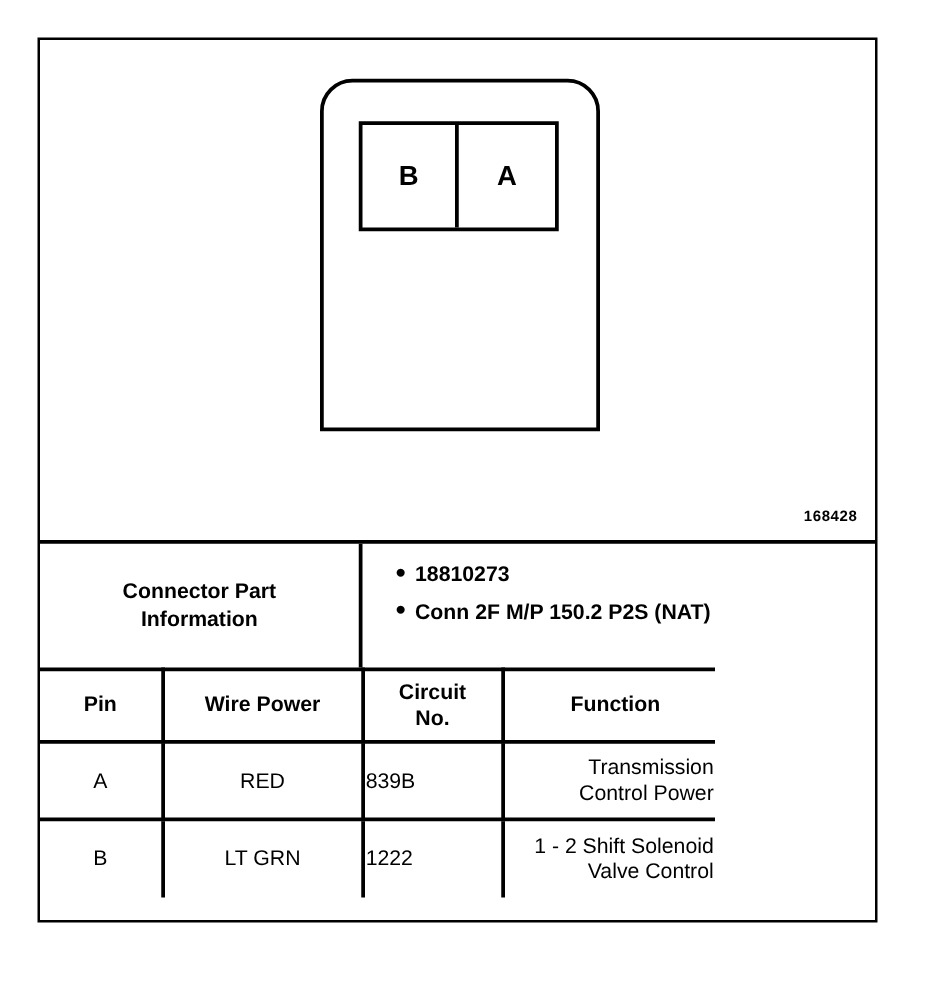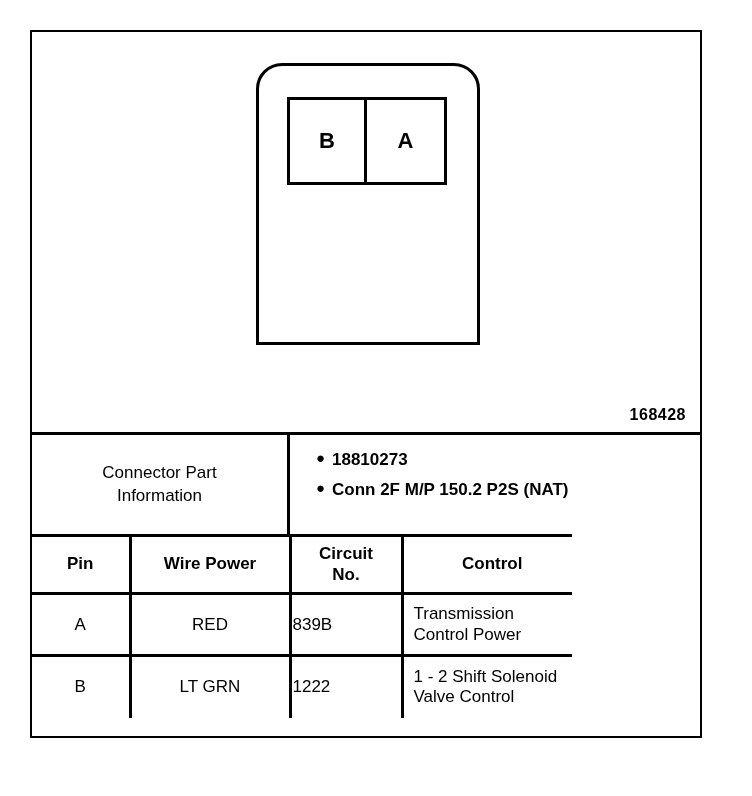--- a/index.html
+++ b/index.html
@@ -69,21 +69,21 @@
     font-family: "Liberation Sans", sans-serif;
     box-sizing: border-box;
   }
   .cavity.left {
     border-right: 3px solid #000;
   }
   #fig-number {
     position: absolute;
     right: 14px;
     top: 374px;
-    font-size: 16px;
+    font-size: 12px;
     font-weight: bold;
     letter-spacing: 0.5px;
     font-family: "Liberation Sans", sans-serif;
   }
   
   #part-info {
     position: absolute;
     left: 0;
     top: 400px;
     width: 668px;
@@ -94,21 +94,21 @@
   }
   #part-info-label {
     width: 258px;
     border-right: 3px solid #000;
     box-sizing: border-box;
     display: flex;
     flex-direction: column;
     align-items: center;
     justify-content: center;
     font-size: 17px;
-    font-weight: normal;
+    font-weight: bold;
     line-height: 1.35;
     text-align: center;
   }
   #part-info-values {
     flex: 1;
     box-sizing: border-box;
     padding: 14px 0 0 26px;
   }
   .bullet-row {
     display: flex;
@@ -150,21 +150,21 @@
     line-height: 1.2;
   }
   #pin-table td {
     font-size: 17px;
     height: 62px;
     vertical-align: middle;
   }
   .col-pin { width: 98px; text-align: center; }
   .col-wire { width: 160px; text-align: center; }
   .col-circ { width: 112px; }
-  .col-func { text-align: left; padding-left: 10px; line-height: 1.22; }
+  .col-func { text-align: right; padding-left: 10px; line-height: 1.22; }
   
   #pin-table tr th:first-child,
   #pin-table tr td:first-child { border-left: none; }
   #pin-table tr th:last-child,
   #pin-table tr td:last-child { border-right: none; }
   #pin-table tr:last-child td { border-bottom: none; }
 </style>
 </head>
 <body>
 
@@ -203,21 +203,21 @@
 
     <table id="pin-table">
       <thead>
         <tr>
           <th class="col-pin">Pin</th>
           <th class="col-wire">Wire Power</th>
           <th class="col-circ">
             <span>Circuit</span><br>
             <span>No.</span>
           </th>
-          <th class="col-func" style="text-align:center;">Control</th>
+          <th class="col-func" style="text-align:center;">Function</th>
         </tr>
       </thead>
       <tbody>
         <tr>
           <td class="col-pin">A</td>
           <td class="col-wire">RED</td>
           <td class="col-circ">839B</td>
           <td class="col-func">
             <span>Transmission</span><br>
             <span>Control Power</span>

